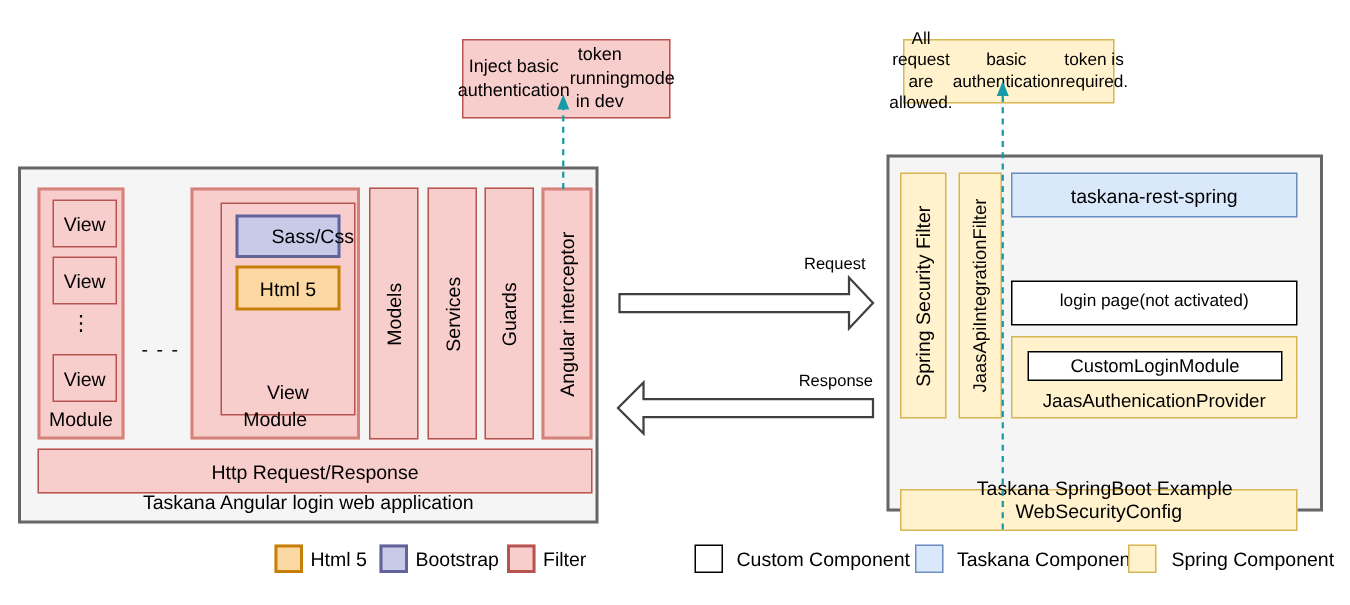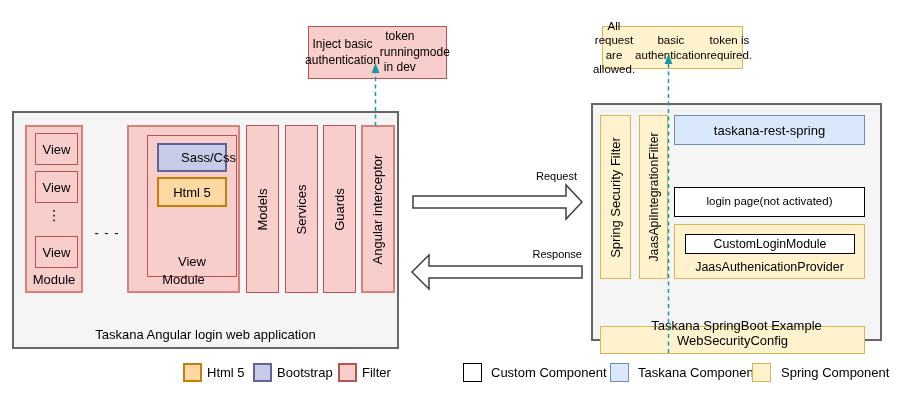--- a/index.html
+++ b/index.html
@@ -74,20 +74,23 @@
     <div class="box angular vbar" style="left:271px;top:12px;width:33px;height:168px;">
       <span class="vtext">Services</span>
     </div>
     <div class="box angular vbar" style="left:309px;top:12px;width:33px;height:168px;">
       <span class="vtext">Guards</span>
     </div>
     <div class="box angular-lt vbar" style="left:347px;top:12px;width:34px;height:168px;">
       <span class="vtext">Angular interceptor</span>
     </div>
 
+    <div class="box angular cbox" style="left:11px;top:186px;width:370px;height:30px;">
+      <span>Http Request/Response</span>
+    </div>
 
     <div class="blabel" style="bottom:5px;">Taskana Angular login web application</div>
   </div>
 
   <div class="box container" style="left:591px;top:103px;width:291px;height:238px;">
 
     <div class="box spring vbar" style="left:7px;top:10px;width:31px;height:164px;">
       <span class="vtext">Spring Security Filter</span>
     </div>
     <div class="box spring vbar" style="left:46px;top:10px;width:29px;height:164px;font-size:12.3px;">

